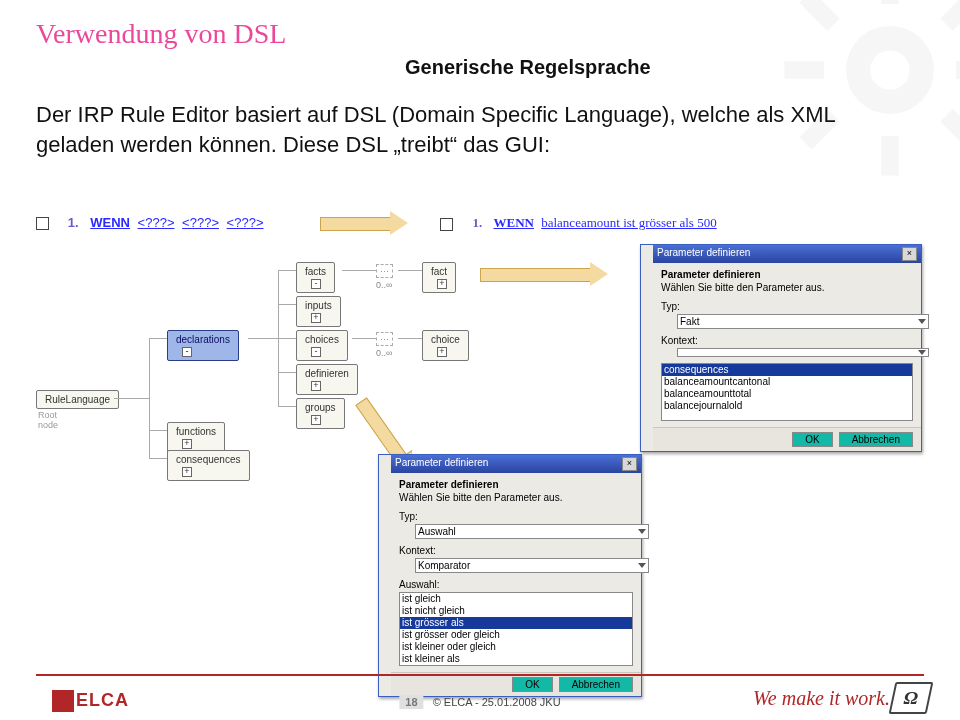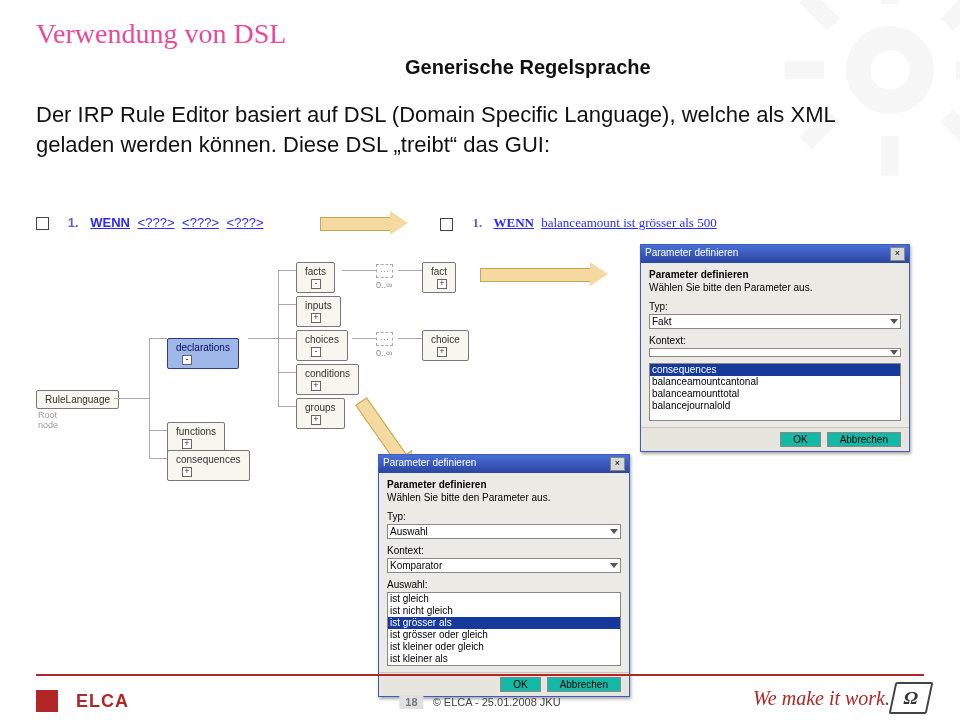--- a/index.html
+++ b/index.html
@@ -16,45 +16,45 @@
   .rule-link{color:#2a2aff;text-decoration:underline;margin-right:4px;font-weight:700;}
   .rule-link.nb{font-weight:400;}
   .sq{display:inline-block;width:11px;height:11px;border:1px solid #444;margin-right:8px;vertical-align:middle;background:#fff;}
   .arrow{position:absolute;}
   .arrow .shaft{position:absolute;left:0;top:4px;height:12px;background:#f4d9a0;border:1px solid #cba54a;}
   .arrow .head{position:absolute;top:-2px;width:0;height:0;border-top:12px solid transparent;border-bottom:12px solid transparent;border-left:18px solid #f4d9a0;}
   .arrow .head::after{content:"";position:absolute;left:-19px;top:-13px;border-top:13px solid transparent;border-bottom:13px solid transparent;border-left:19px solid #cba54a;z-index:-1;}
   
   .tree{position:absolute;left:36px;top:260px;font-size:10px;color:#333;}
   .nbox{display:inline-block;border:1px solid #777;background:#f7f7f0;padding:3px 8px 3px 8px;border-radius:2px;position:relative;font-size:10px;}
-  .nbox.sel{background:#9fb7e8;border-color:#2a3c88;color:#0a0a60;margin-top:8px;}
+  .nbox.sel{background:#9fb7e8;border-color:#2a3c88;color:#0a0a60;}
   .nbox .plus{display:inline-block;border:1px solid #666;width:8px;height:8px;line-height:7px;text-align:center;font-size:9px;margin-left:6px;background:#fff;}
   .conn{position:absolute;background:#aaa;}
   .rootlbl{position:absolute;color:#999;font-size:9px;}
   .dotbox{position:absolute;border:1px dashed #aaa;font-size:9px;color:#888;padding:1px 3px;background:#fff;}
   
-  .modal{position:absolute;background:#eceae5;border:1px solid #3a5fbf;box-shadow:1px 2px 3px rgba(0,0,0,.35);font-size:10px;}
+  .modal{position:absolute;background:#eceae5;border:1px solid #3a5fbf;box-shadow:1px 2px 3px rgba(0,0,0,.35);font-size:10px;padding-left:12px;}
   .modal .tb{background:linear-gradient(#4a70d6,#2a44a0);color:#fff;padding:2px 4px;font-size:10px;display:flex;justify-content:space-between;}
   .modal .tb .x{background:#d8d8d8;color:#000;width:13px;height:12px;text-align:center;line-height:11px;border:1px solid #888;font-size:9px;}
   .modal .pad{padding:6px 8px;}
   .modal .lbl{font-weight:700;margin-bottom:2px;}
   .modal .sub{margin-bottom:8px;}
   .modal .field-lbl{margin-top:6px;margin-bottom:2px;}
-  .modal input,.modal .combo{width:100%;border:1px solid #888;background:#fff;font-size:10px;padding:1px 2px;box-sizing:border-box;}
+  .modal input,.modal .combo{width:100%;border:1px solid #888;background:#fff;font-size:10px;padding:1px 2px;box-sizing:border-box;margin-left:16px;}
   .modal .combo{display:flex;justify-content:space-between;align-items:center;}
   .modal .combo .tri{width:0;height:0;border-left:4px solid transparent;border-right:4px solid transparent;border-top:5px solid #555;}
   .modal .list{border:1px solid #888;background:#fff;height:56px;overflow:hidden;}
   .modal .list div{padding:0 2px;font-size:10px;line-height:12px;}
   .modal .list div.sel{background:#163a9c;color:#fff;}
   .modal .btns{display:flex;justify-content:flex-end;gap:6px;padding:4px 8px;border-top:1px solid #c8c6bf;background:#e7e5de;}
   .modal .btn{border:1px solid #888;background:#14b8a6;padding:1px 12px;font-size:10px;}
   
   .footer{position:absolute;left:0;bottom:0;width:100%;height:46px;}
   .footer .line{position:absolute;left:36px;right:36px;top:0;height:2px;background:#b12626;}
-  .logo{position:absolute;left:36px;bottom:8px;display:flex;align-items:center;gap:16px;}
+  .logo{position:absolute;left:52px;bottom:8px;display:flex;}
   .logo .sq1{width:22px;height:22px;background:#b12626;margin-right:2px;}
   .logo .txt{font-weight:700;letter-spacing:1px;color:#b12626;font-size:18px;}
   .pgnum{position:absolute;left:50%;transform:translateX(-50%);bottom:12px;font-size:11px;color:#444;}
   .pgnum .grey{background:#e0e0e0;padding:1px 6px;margin-right:6px;font-weight:700;color:#777;}
   .slogan{position:absolute;right:70px;bottom:10px;font-style:italic;color:#b12626;font-family:"Times New Roman",serif;font-size:20px;}
   .stamp{position:absolute;right:30px;bottom:6px;width:34px;height:28px;border:2px solid #444;transform:skewX(-12deg);display:flex;align-items:center;justify-content:center;font-weight:700;font-family:serif;font-size:18px;color:#333;border-radius:2px;}
 </style>
 </head>
 <body>
 
@@ -136,21 +136,21 @@
 
     <div class="conn" style="left:242px;top:78px;width:18px;height:1px;"></div>
     <div style="position:absolute;left:260px;top:70px;"><span class="nbox"><span>choices</span><span class="plus">-</span></span></div>
     <div class="conn" style="left:316px;top:78px;width:24px;height:1px;"></div>
     <div class="dotbox" style="left:340px;top:72px;">···</div>
     <div class="conn" style="left:362px;top:78px;width:24px;height:1px;"></div>
     <div style="position:absolute;left:386px;top:70px;"><span class="nbox"><span>choice</span><span class="plus">+</span></span></div>
     <div style="position:absolute;left:340px;top:88px;font-size:9px;color:#888;">0..∞</div>
 
     <div class="conn" style="left:242px;top:112px;width:18px;height:1px;"></div>
-    <div style="position:absolute;left:260px;top:104px;"><span class="nbox"><span>conditions</span><span class="plus">+</span></span></div>
+    <div style="position:absolute;left:260px;top:104px;"><span class="nbox"><span>definieren</span><span class="plus">+</span></span></div>
 
     <div class="conn" style="left:242px;top:146px;width:18px;height:1px;"></div>
     <div style="position:absolute;left:260px;top:138px;"><span class="nbox"><span>groups</span><span class="plus">+</span></span></div>
 
     <div style="position:absolute;left:131px;top:162px;"><span class="nbox"><span>functions</span><span class="plus">+</span></span></div>
     <div style="position:absolute;left:131px;top:190px;"><span class="nbox"><span>consequences</span><span class="plus">+</span></span></div>
   </div>
 
   <div class="arrow" style="left:480px;top:264px;">
     <div class="shaft" style="width:110px;"></div>

